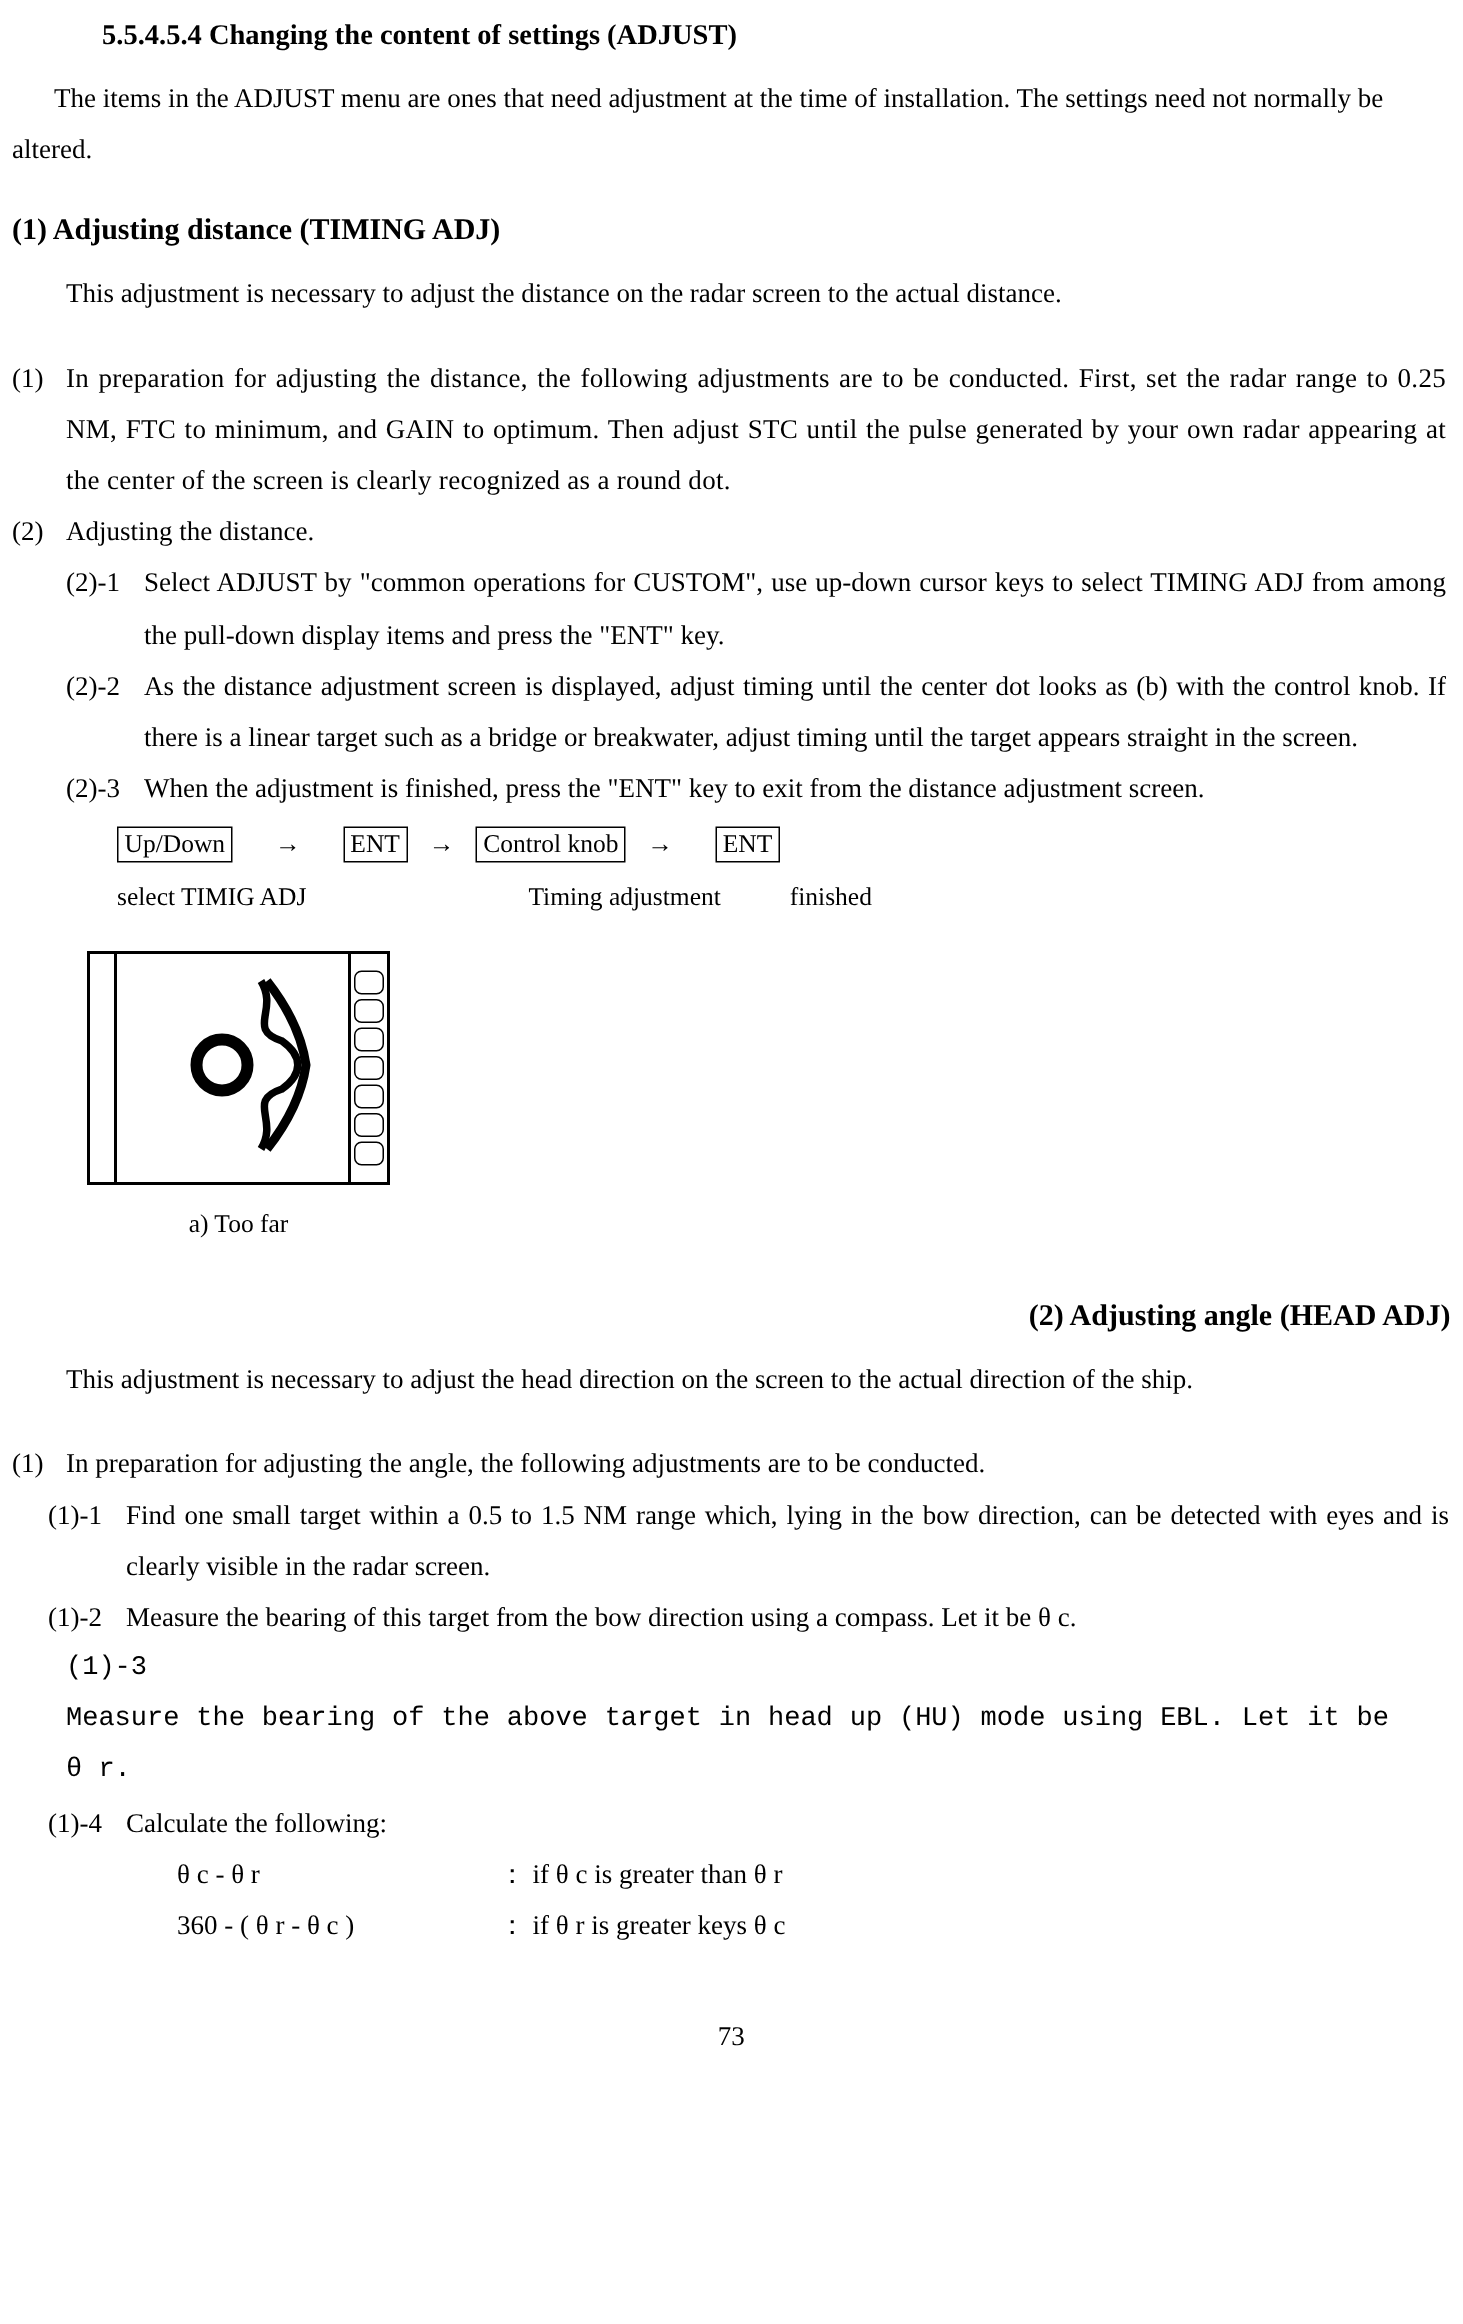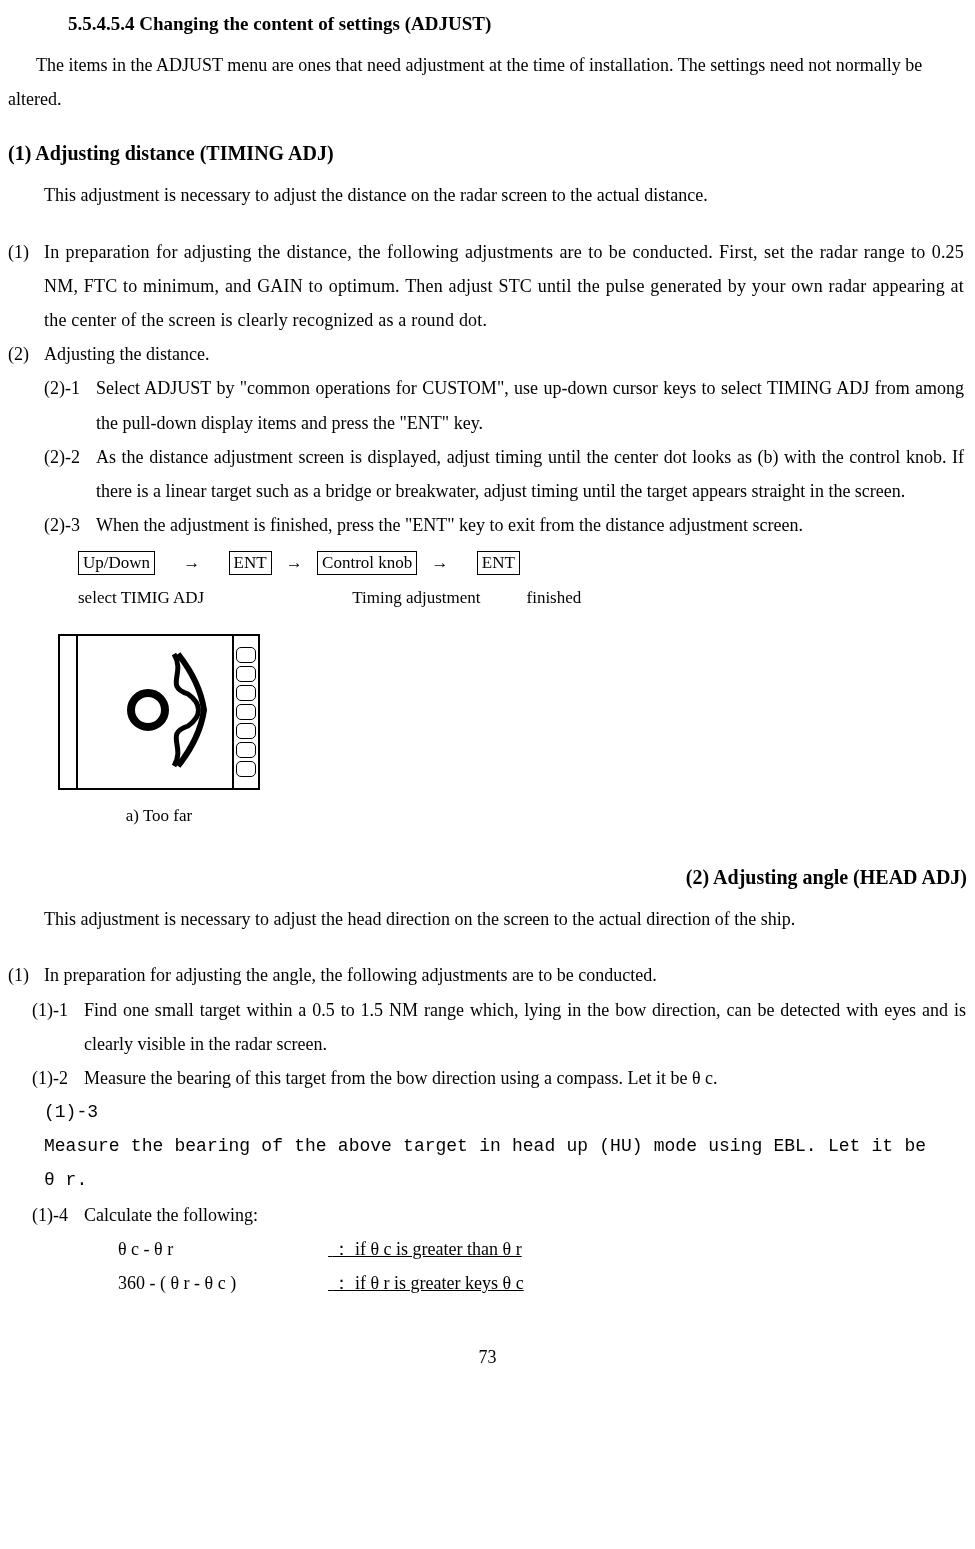--- a/index.html
+++ b/index.html
@@ -128,21 +128,20 @@
       height: 14px;
       border: 1.8px solid #000;
       border-radius: 5px;
     }
     .diag-caption {
       margin-top: 10px;
       font-size: 17px;
     }
     .calc-row {
       margin-left: 110px;
-      text-decoration: underline;
     }
     .calc-expr {
       display: inline-block;
       width: 210px;
     }
     .page-num {
       text-align: center;
       margin-top: 40px;
       font-size: 18px;
     }

